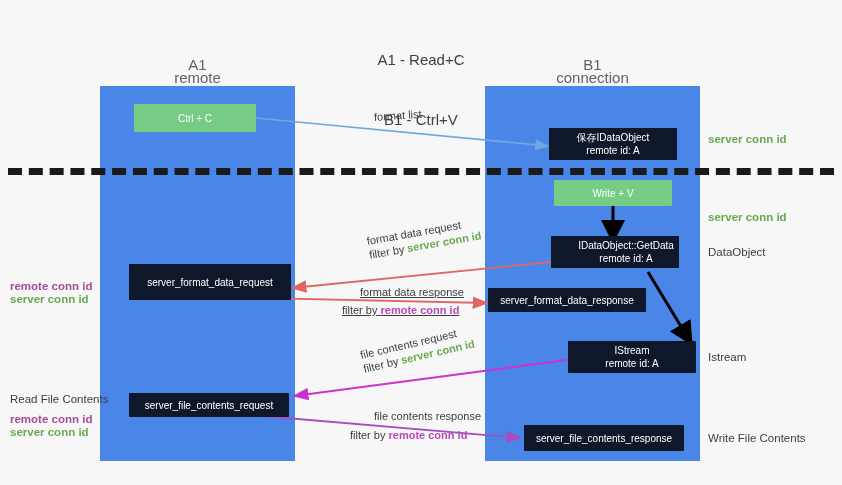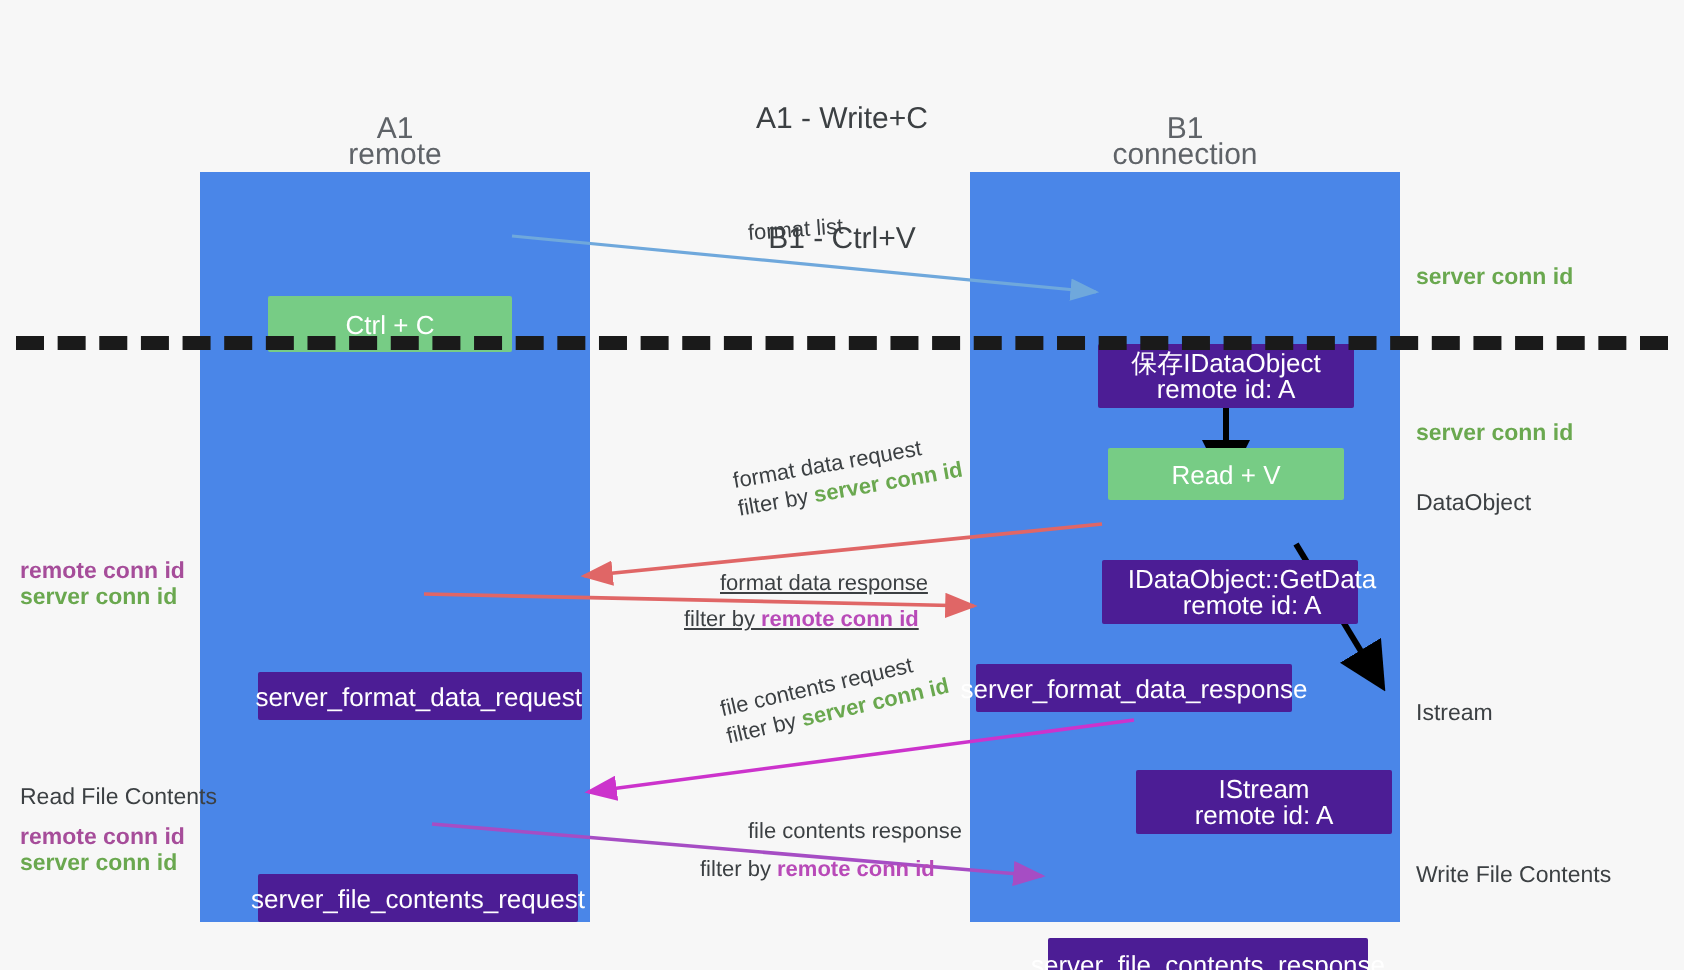--- a/index.html
+++ b/index.html
@@ -56,28 +56,27 @@
 
   
   .box {
     box-sizing: border-box;
     display: flex;
     flex-direction: column;
     align-items: center;
     justify-content: center;
     text-align: center;
     color: #ffffff;
-    font-size: 13px;
+    font-size: 10px;
     line-height: 13px;
     border-radius: 1px;
-    margin-top: 44px;
   }
   .box-green { background: #77cc85; }
   .box-orange { background: #fbb košíku; }
-  .box-orange { background: #4c1d95; }
+  .box-orange { background: #0f172a; }
   .box .l2 { display: block; }
 
   
   .note {
     font-size: 11.5px;
     line-height: 14px;
     color: #3c4043;
     white-space: nowrap;
   }
   .note-green { color: #6aa84f; font-weight: bold; }
@@ -108,21 +107,21 @@
     width: 842px; height: 485px;
     pointer-events: none;
   }
 </style>
 </head>
 <body>
 
 <div id="stage">
 
   <div id="title" class="abs">
-    <div>A1 - Write+C</div>
+    <div>A1 - Read+C</div>
     <div>B1 - Ctrl+V</div>
   </div>
 
   <div class="abs col-header" style="left:100px; top:58px; width:195px;">
     <span class="big">A1</span>
     <span class="sub">remote</span>
   </div>
   <div class="abs col-header" style="left:485px; top:58px; width:215px;">
     <span class="big">B1</span>
     <span class="sub">connection</span>
@@ -168,29 +167,29 @@
   <div class="abs box box-green" style="left:134px; top:104px; width:122px; height:28px;">
     <span>Ctrl + C</span>
   </div>
 
   <div class="abs box box-orange" style="left:549px; top:128px; width:128px; height:32px;">
     <span>保存IDataObject</span>
     <span class="l2">remote id: A</span>
   </div>
 
   <div class="abs box box-green" style="left:554px; top:180px; width:118px; height:26px;">
-    <span>Read + V</span>
+    <span>Write + V</span>
   </div>
 
   <div class="abs box box-orange" style="left:551px; top:236px; width:128px; height:32px;padding-left:22px;">
     <span>IDataObject::GetData</span>
     <span class="l2">remote id: A</span>
   </div>
 
-  <div class="abs box box-orange" style="left:129px; top:292px; width:162px; height:24px;align-items:flex-end;">
+  <div class="abs box box-orange" style="left:129px; top:264px; width:162px; height:36px;">
     <span>server_format_data_request</span>
   </div>
 
   <div class="abs box box-orange" style="left:488px; top:288px; width:158px; height:24px;">
     <span>server_format_data_response</span>
   </div>
 
   <div class="abs box box-orange" style="left:568px; top:341px; width:128px; height:32px;">
     <span>IStream</span>
     <span class="l2">remote id: A</span>

